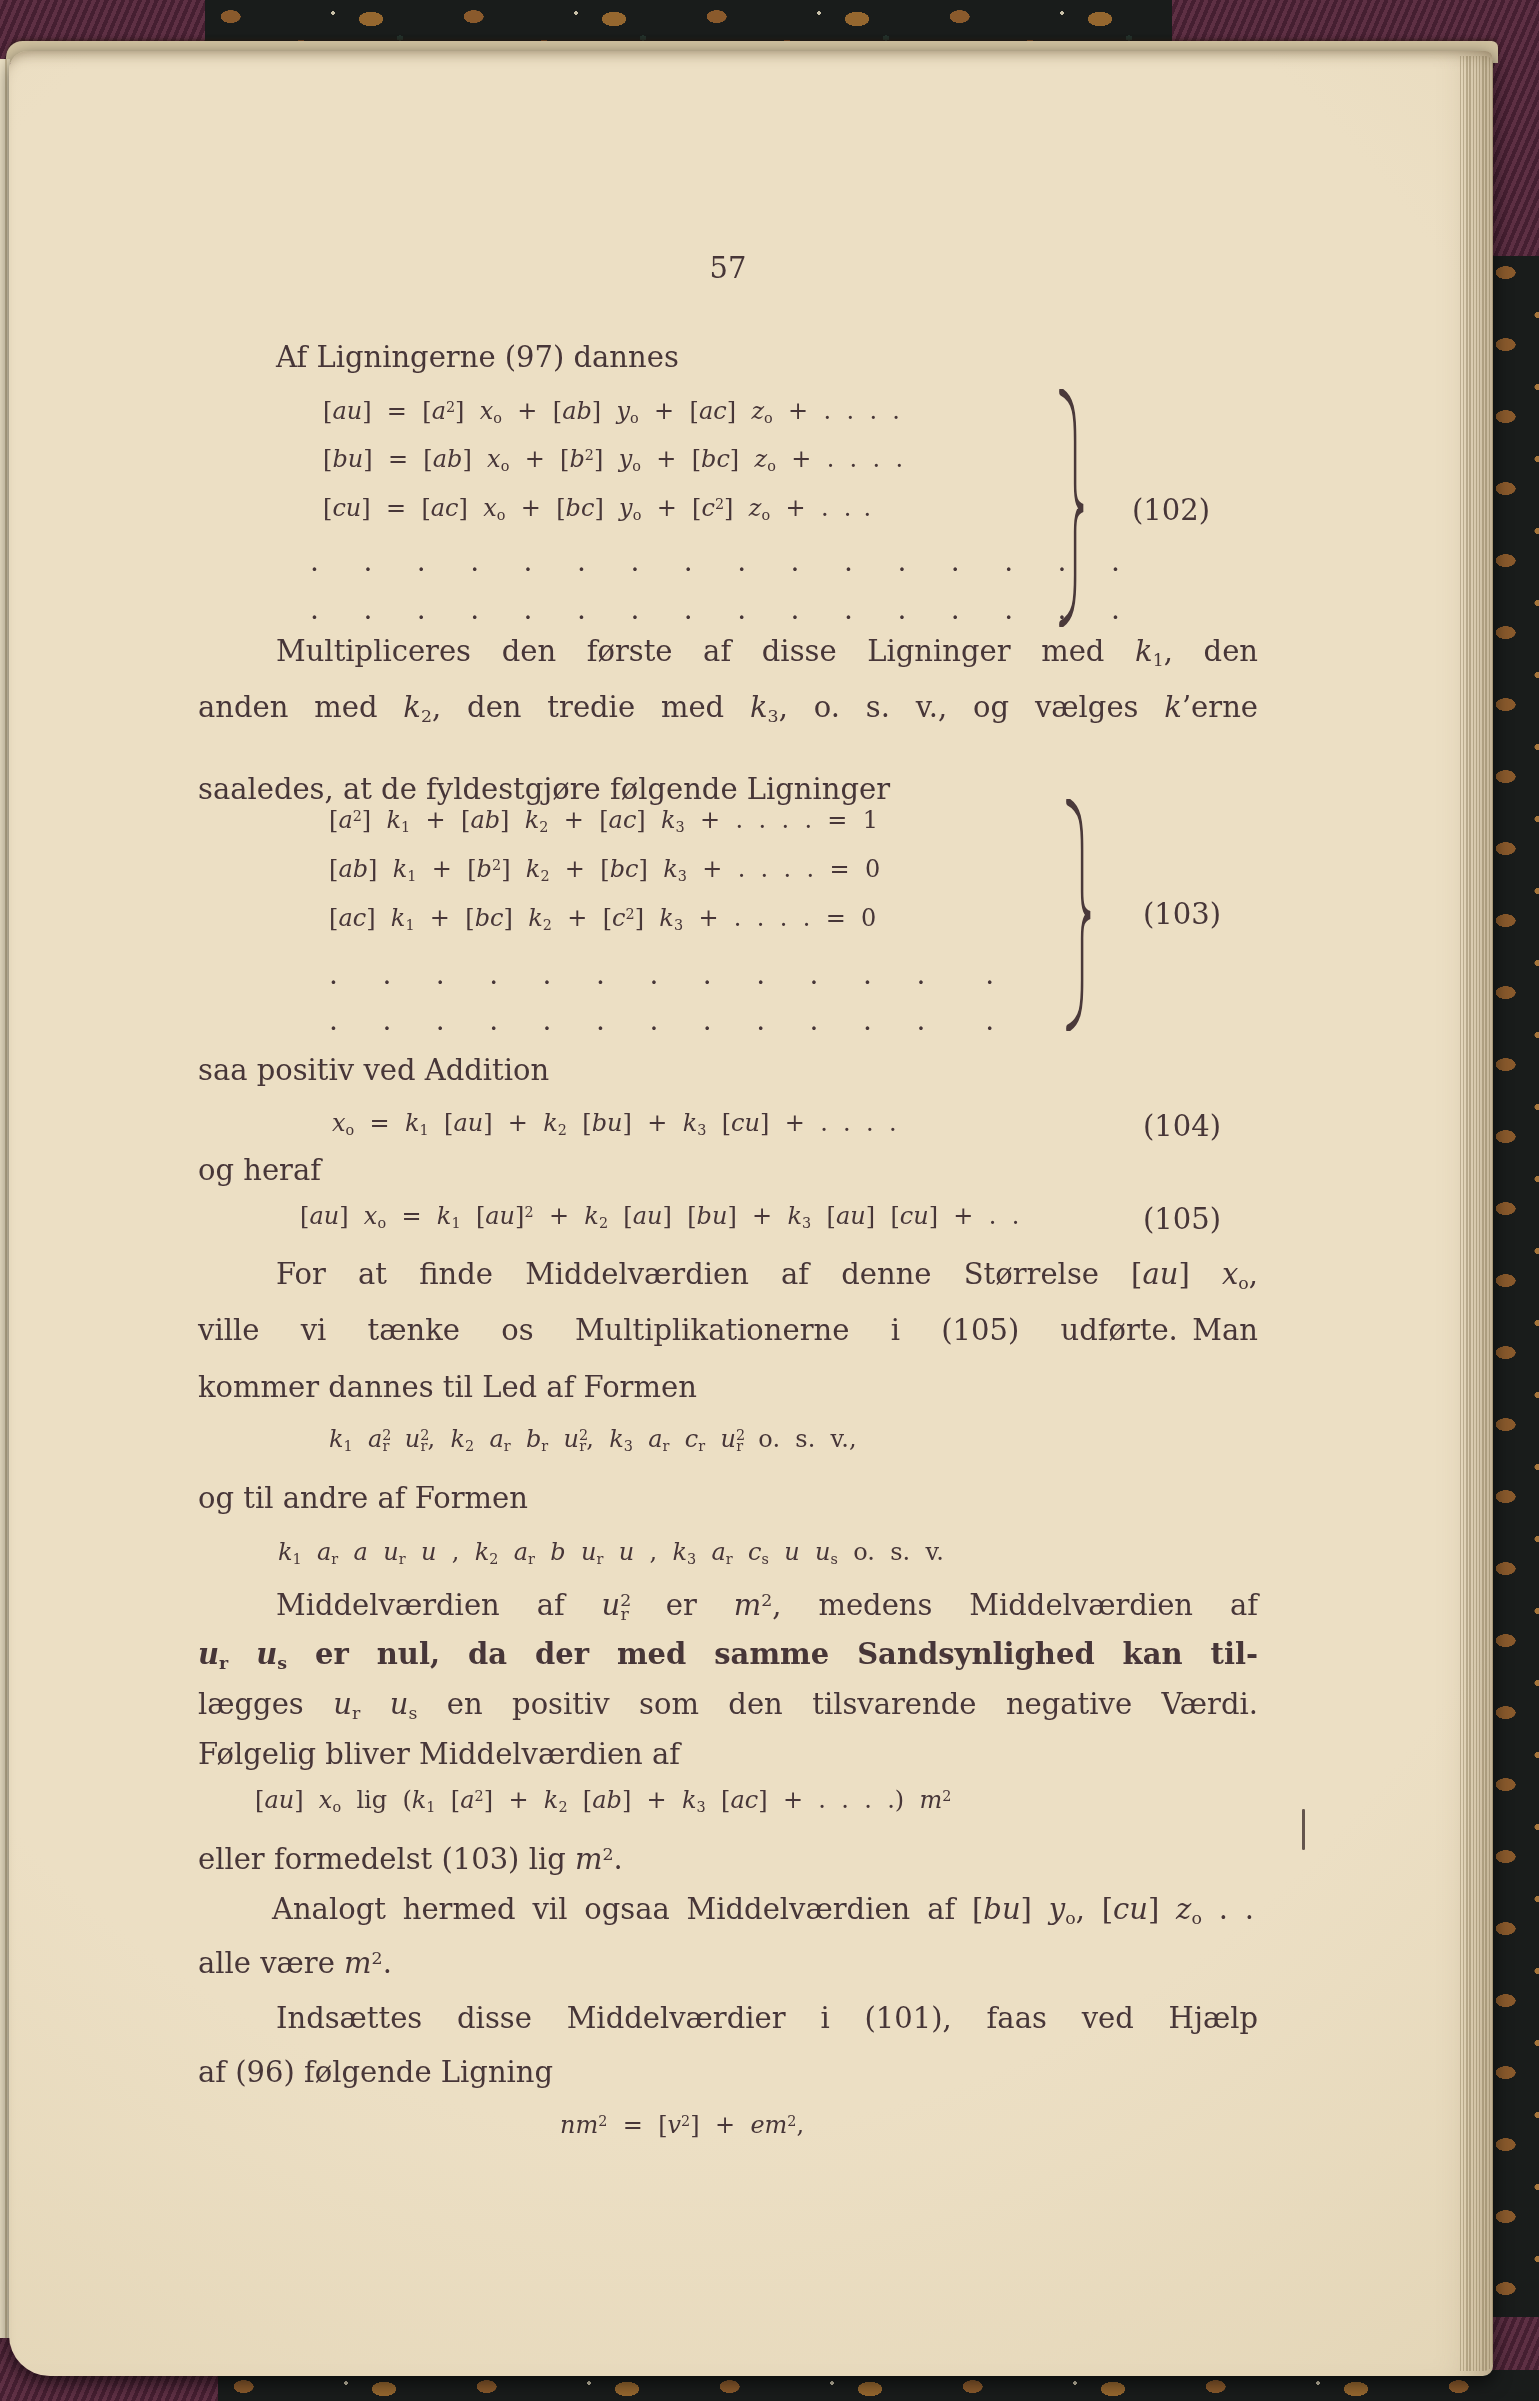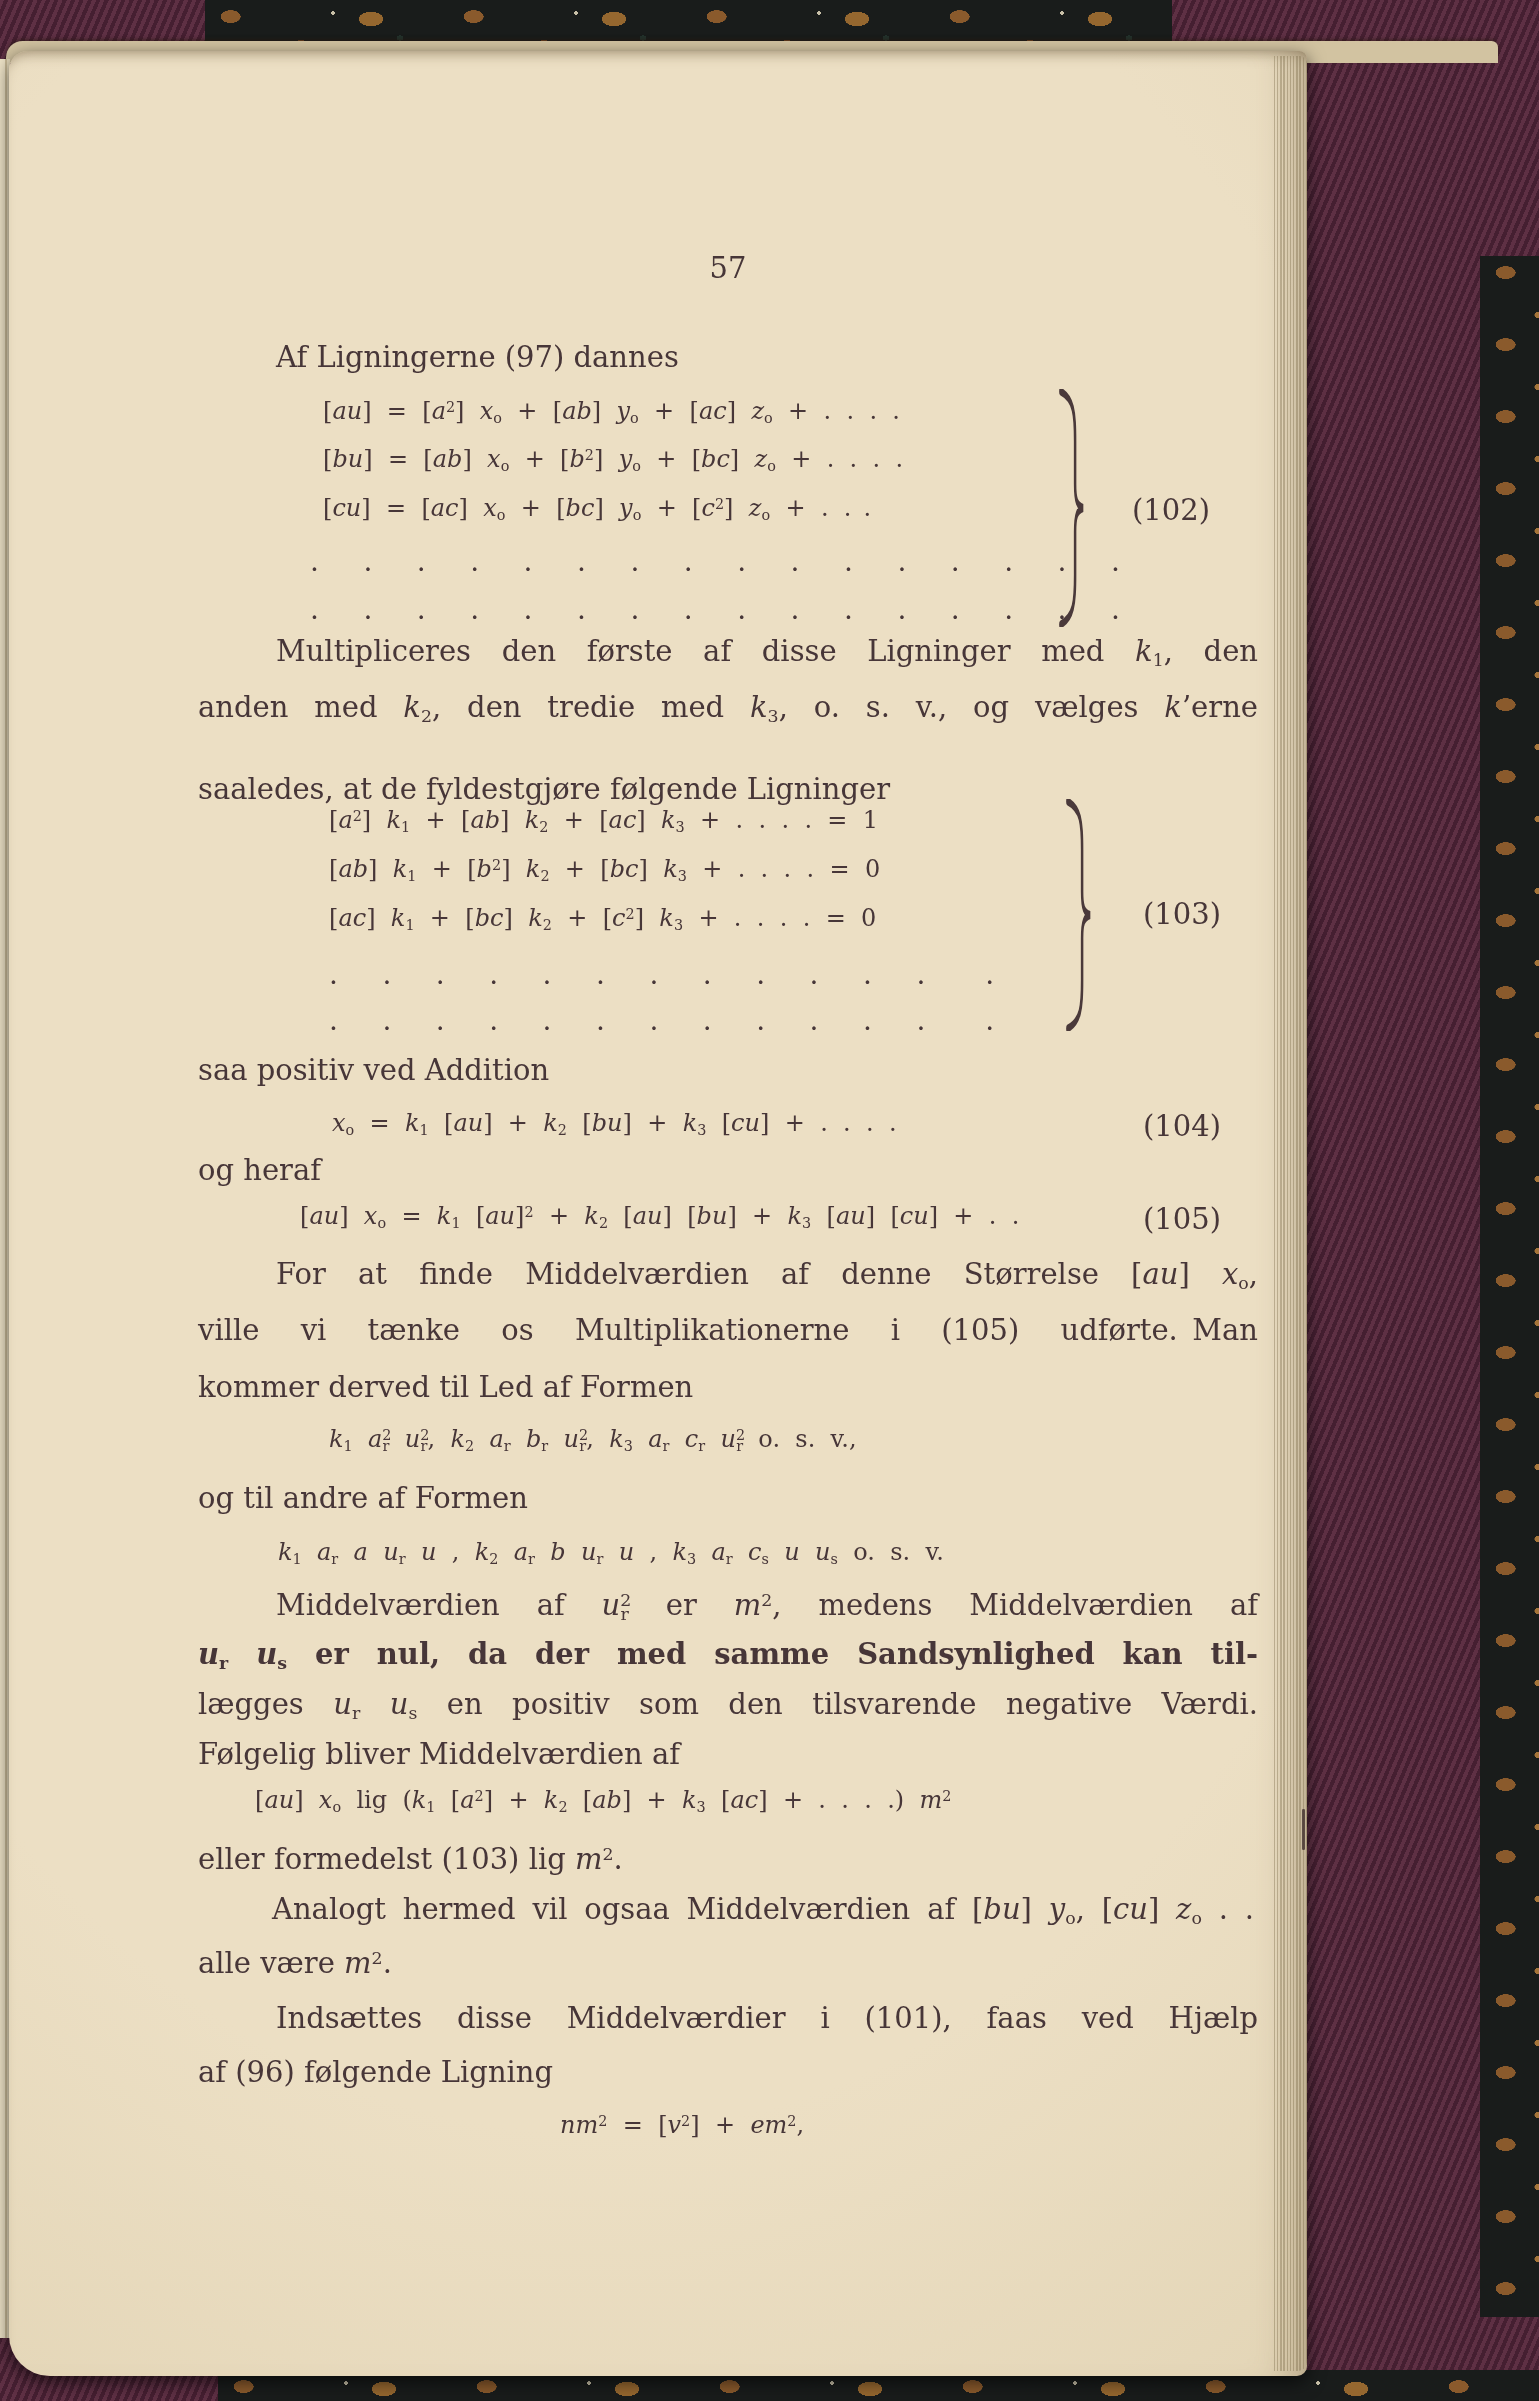--- a/index.html
+++ b/index.html
@@ -24,21 +24,21 @@
   #page-edge-top{
     position:absolute;left:6.4px;top:41px;width:1492px;height:22px;
     background:#d2c3a1;border-radius:16.6px 6.4px 0 0;
     box-shadow:0 -1.9px 3.8px rgba(40,25,15,.5);
   }
   #left-page-strip{
     position:absolute;left:0;top:59px;width:9.6px;height:2279px;
     background:linear-gradient(90deg,#efe4c8 0 5.1px,#cbbc99 5.1px 7px,#e8dcbd 7px 9.6px);
   }
   #page{
-    position:absolute;left:9px;top:51px;width:1298px;height:2325px;
+    position:absolute;left:9px;top:51px;width:1484px;height:2325px;
     background:radial-gradient(120% 90% at 45% 40%, #ecdfc4 55%, #e3d5b6 82%, #d4c5a0 100%);
     border-radius:19px 7.7px 10.2px 41px;
     box-shadow:0 5.1px 18px rgba(0,0,0,.6),
                inset 0 10.2px 14px -9px rgba(90,70,40,.55),
                inset -45px 0 38px -31px rgba(100,80,50,.35);
   }
   #page-edge-stack{
     position:absolute;right:0;top:5.1px;bottom:5.1px;width:35px;
     background:repeating-linear-gradient(90deg, rgba(120,104,70,0) 0 1.9px, rgba(120,104,70,.38) 1.9px 3.2px);
     border-radius:0 7.7px 9px 0;
@@ -114,21 +114,21 @@
     <div class="ln eqline" style="left:323px;top:1058px;"><i>x</i><sub>o</sub> = <i>k</i><sub>1</sub> [<i>au</i>] + <i>k</i><sub>2</sub> [<i>bu</i>] + <i>k</i><sub>3</sub> [<i>cu</i>] + . . . .</div>
     <div class="eqlabel" style="left:1134px;top:1058px;">(104)</div>
 
     <div class="ln" style="left:189px;top:1102px;">og heraf</div>
 
     <div class="ln eqline" style="left:291px;top:1151px;">[<i>au</i>] <i>x</i><sub>o</sub> = <i>k</i><sub>1</sub> [<i>au</i>]<sup>2</sup> + <i>k</i><sub>2</sub> [<i>au</i>] [<i>bu</i>] + <i>k</i><sub>3</sub> [<i>au</i>] [<i>cu</i>] + . .</div>
     <div class="eqlabel" style="left:1134px;top:1151px;">(105)</div>
 
     <div class="ln just indent" style="left:189px;top:1206px;">For at finde Middelværdien af denne Størrelse [<i>au</i>] <i>x</i><sub>o</sub>,</div>
     <div class="ln just" style="left:189px;top:1262px;">ville vi tænke os Multiplikationerne i (105) udførte. Man</div>
-    <div class="ln" style="left:189px;top:1319px;">kommer derved til Led af Formen</div>
+    <div class="ln" style="left:189px;top:1319px;">kommer dannes til Led af Formen</div>
 
     <div class="ln eqline" style="left:320px;top:1374px;"><i>k</i><sub>1</sub> <i>a</i><sup>2</sup><sub class="t">r</sub> <i>u</i><sup>2</sup><sub class="t">r</sub>, <i>k</i><sub>2</sub> <i>a</i><sub>r</sub> <i>b</i><sub>r</sub> <i>u</i><sup>2</sup><sub class="t">r</sub>, <i>k</i><sub>3</sub> <i>a</i><sub>r</sub> <i>c</i><sub>r</sub> <i>u</i><sup>2</sup><sub class="t">r</sub> o. s. v.,</div>
 
     <div class="ln" style="left:189px;top:1430px;">og til andre af Formen</div>
 
     <div class="ln eqline" style="left:269px;top:1487px;"><i>k</i><sub>1</sub> <i>a</i><sub>r</sub> <i>a</i> <i>u</i><sub>r</sub> <i>u</i> , <i>k</i><sub>2</sub> <i>a</i><sub>r</sub> <i>b</i> <i>u</i><sub>r</sub> <i>u</i> , <i>k</i><sub>3</sub> <i>a</i><sub>r</sub> <i>c</i><sub>s</sub> <i>u</i> <i>u</i><sub>s</sub> o. s. v.</div>
 
     <div class="ln just indent" style="left:189px;top:1537px;">Middelværdien af <i>u</i><sup>2</sup><sub class="t">r</sub> er <i>m</i><sup>2</sup>, medens Middelværdien af</div>
     <div class="ln just" style="left:189px;top:1586px;font-weight:bold;"><i>u</i><sub>r</sub> <i>u</i><sub>s</sub> er nul, da der med samme Sandsynlighed kan til-</div>
     <div class="ln" style="left:189px;top:1686px;">Følgelig bliver Middelværdien af</div>

